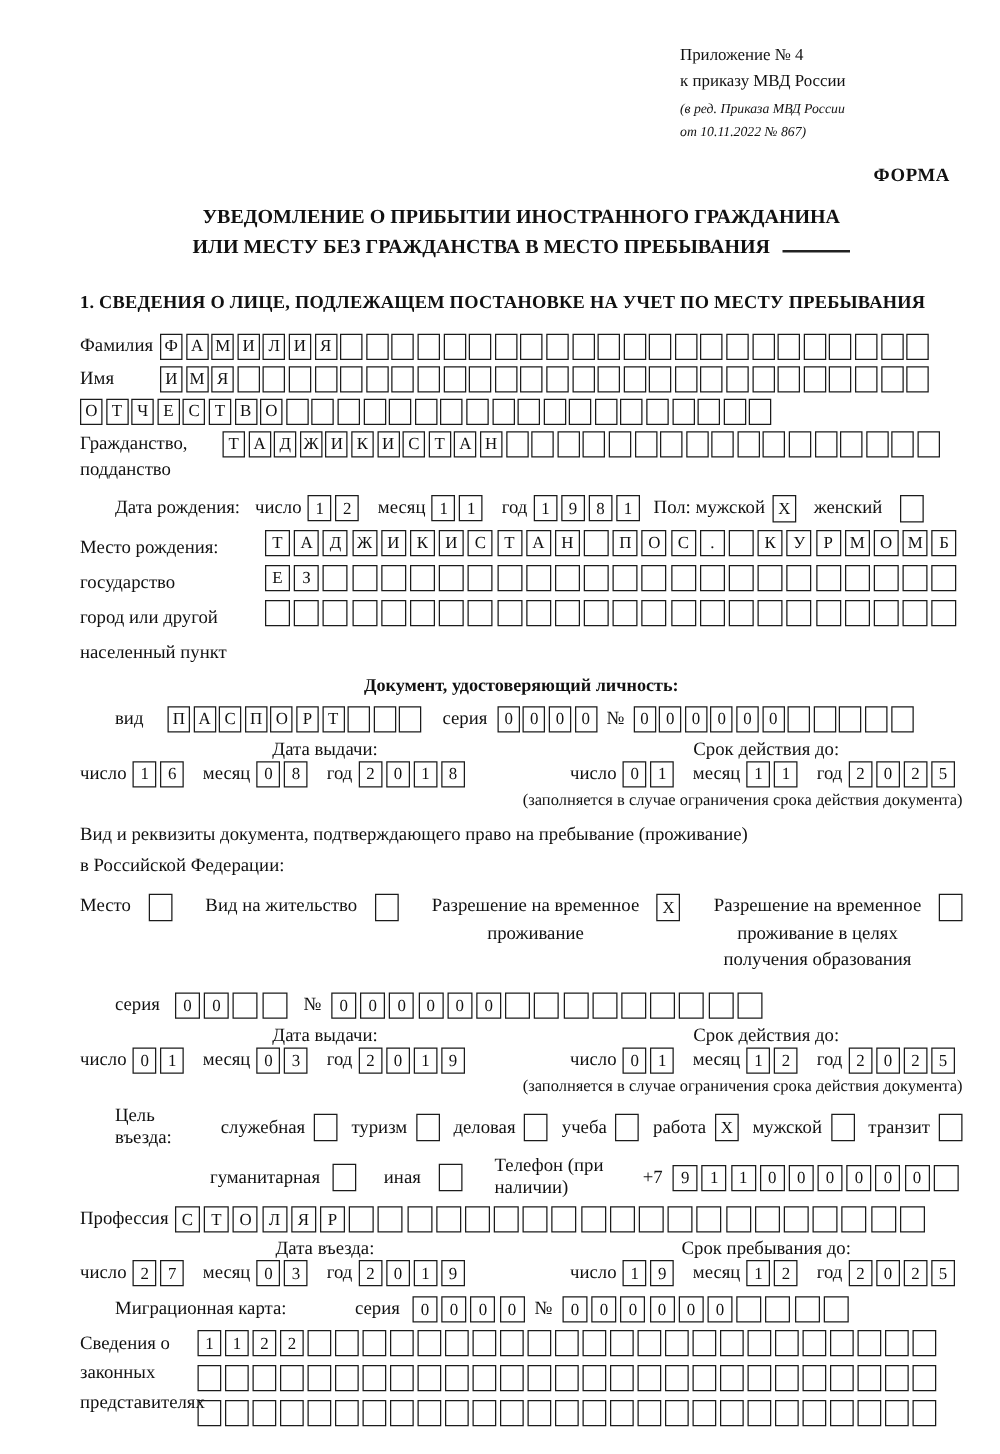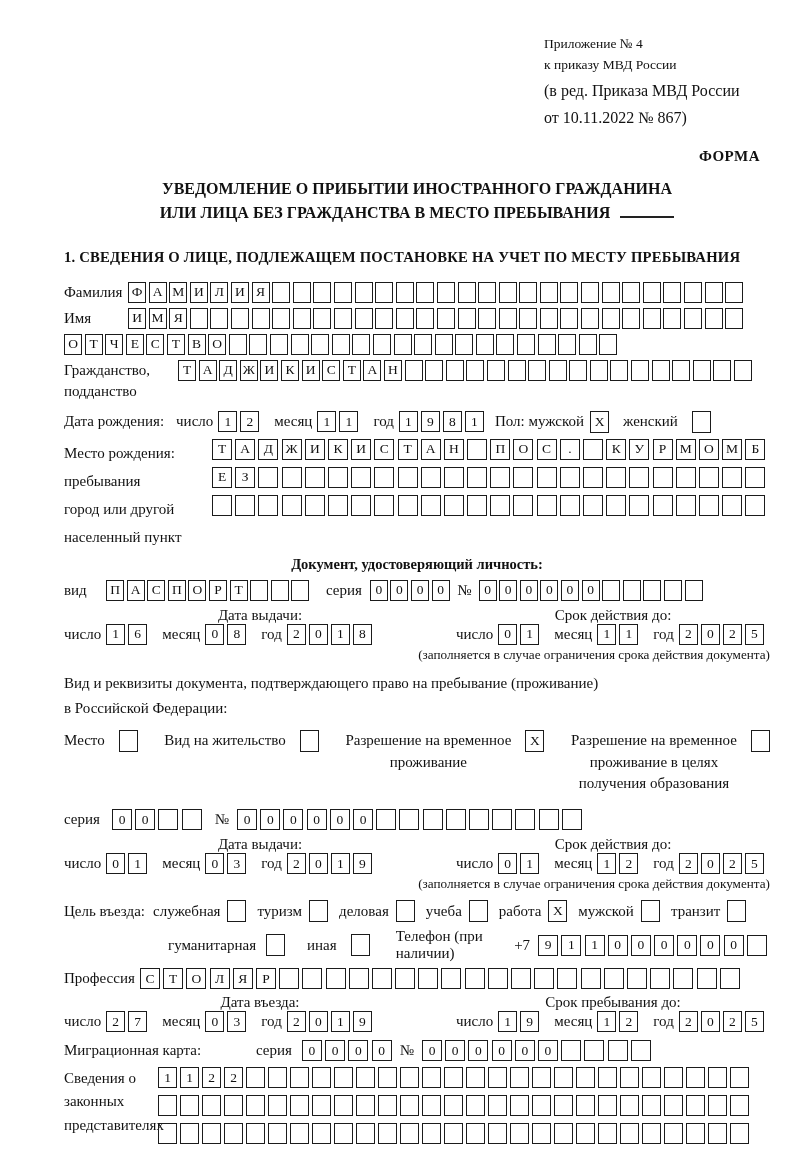--- a/index.html
+++ b/index.html
@@ -4,39 +4,39 @@
 <style>
   html,body { margin:0; padding:0; background:#ffffff; }
   .page {
     width:800px; height:1163px; box-sizing:border-box;
     padding:34px 30px 0 64px;
     font-family:"Liberation Serif","DejaVu Serif",serif;
     color:#111; font-size:15px; position:relative; overflow:hidden; background:#fff;
   }
   
   .hdr { width:218px; margin-left:auto; margin-right:8px; line-height:1.55; font-size:13.5px; }
-  .hdr .small { font-size:16px; line-height:1.5; margin-top:3px; }
+  .hdr .small { font-size:11px; line-height:1.5; margin-top:3px;font-style:italic; }
   .form-label { text-align:right; font-weight:bold; font-size:15px; margin:18px 10px 12px 0; letter-spacing:.5px; }
 
   .title { text-align:center; font-weight:bold; font-size:16px; line-height:1.5; }
   .blank { display:inline-block; width:54px; border-bottom:2px solid #222; height:14px; margin-left:10px; }
 
   .sec { font-weight:bold; font-size:14.7px; margin:24px 0 16px 0; letter-spacing:.2px; white-space:nowrap; }
 
   .frow { display:flex; align-items:flex-start; margin-bottom:5px; }
   .flabel { flex:none; line-height:1.4; }
   .boxes { display:flex; flex-wrap:nowrap; }
   .box { flex:none; width:18px; height:21px; border:1.5px solid #1b1b1b; margin-right:2.6px;
          display:flex; align-items:center; justify-content:center; font-size:13.5px; box-sizing:border-box; }
   .boxes.wide .box { width:20px; margin-right:3.2px; }
   .boxes.mid .box { width:19px; margin-right:3px; }
   .cbx { flex:none; display:inline-flex; width:19px; height:22px; border:1.5px solid #1b1b1b;
          align-items:center; justify-content:center; font-size:13.5px; box-sizing:border-box; }
 
-  .inlrow { display:flex; align-items:center; margin-bottom:6px; }
+  .inlrow { display:flex; align-items:center; margin-bottom:6px;margin-left:28px; }
   .dg { display:flex; align-items:center; }
   .dg .dlbl { margin-right:5px; }
   .dg .glbl { margin:0 5px 0 12px; }
   .dhrow { display:flex; margin-top:4px; }
   .dh-left { flex:0 0 392px; text-align:center; }
   .dh-right { flex:1; text-align:center; }
   .dgrow { display:flex; align-items:center; margin-bottom:2px; }
   .dg-left { flex:0 0 392px; }
   .note { text-align:right; font-size:13.2px; margin:1px 0 8px 0; }
 
@@ -64,21 +64,21 @@
   <div class="hdr">
     <div>Приложение № 4</div>
     <div>к приказу МВД России</div>
     <div class="small">(в ред. Приказа МВД России</div>
     <div class="small">от 10.11.2022 № 867)</div>
   </div>
   <div class="form-label">ФОРМА</div>
 
   <div class="title">
     <div>УВЕДОМЛЕНИЕ О ПРИБЫТИИ ИНОСТРАННОГО ГРАЖДАНИНА</div>
-    <div><span>ИЛИ ЛИЦА БЕЗ ГРАЖДАНСТВА В МЕСТО ПРЕБЫВАНИЯ</span><span class="blank"></span></div>
+    <div><span>ИЛИ МЕСТУ БЕЗ ГРАЖДАНСТВА В МЕСТО ПРЕБЫВАНИЯ</span><span class="blank"></span></div>
   </div>
 
   <div class="sec">1. СВЕДЕНИЯ О ЛИЦЕ, ПОДЛЕЖАЩЕМ ПОСТАНОВКЕ НА УЧЕТ ПО МЕСТУ ПРЕБЫВАНИЯ</div>
 
   <div class="frow">
     <div class="flabel" style="width:64px">Фамилия</div>
     <div class="boxes">
         <span class="box">Ф</span>
         <span class="box">А</span>
         <span class="box">М</span>
@@ -240,21 +240,21 @@
     </span>
     <span style="margin-left:8px">Пол: мужской</span>
     <span class="cbx" style="margin-left:6px">X</span>
     <span style="margin-left:14px">женский</span>
     <span class="cbx" style="margin-left:14px"></span>
   </div>
 
   <div class="frow">
     <div class="bp-labels">
       <div>Место рождения:</div>
-      <div>пребывания</div>
+      <div>государство</div>
       <div>город или другой</div>
       <div>населенный пункт</div>
     </div>
     <div class="bp-rows">
       <div class="boxes wide">
           <span class="box">Т</span>
           <span class="box">А</span>
           <span class="box">Д</span>
           <span class="box">Ж</span>
           <span class="box">И</span>

